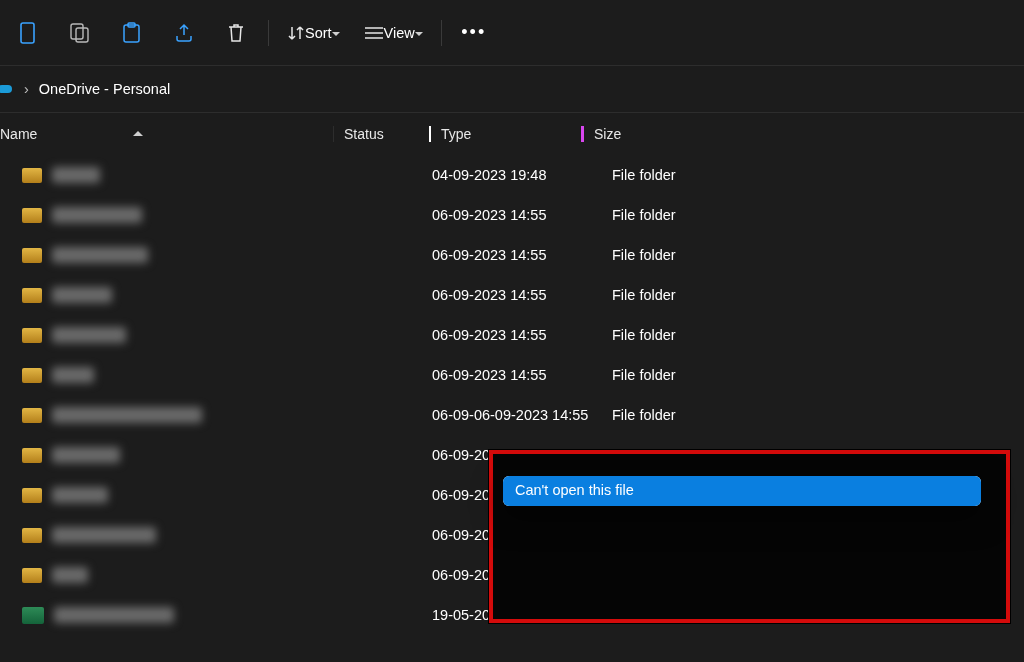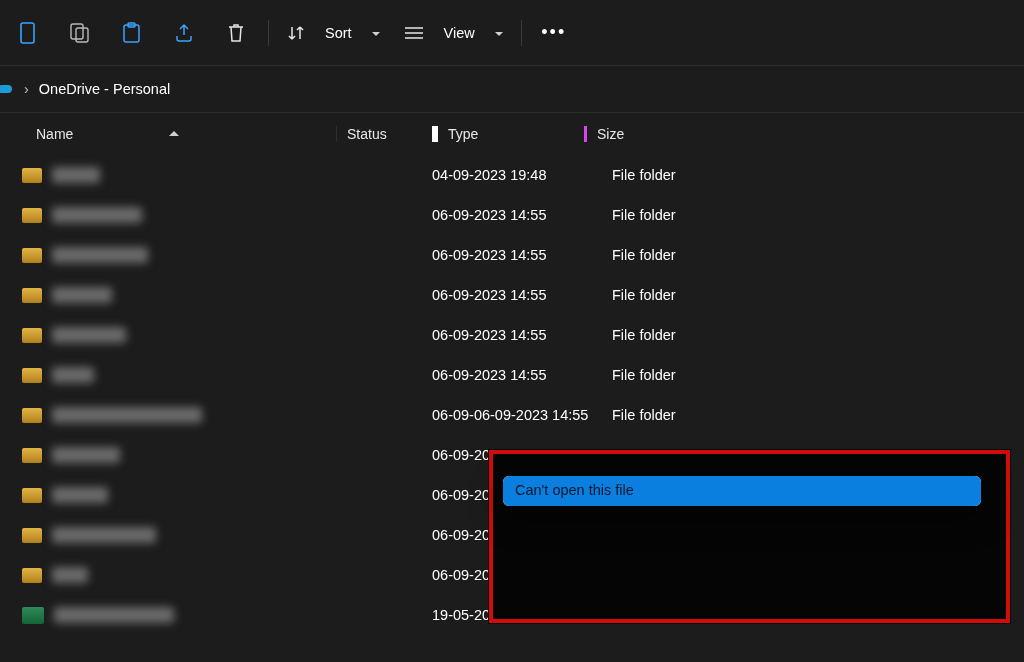--- a/index.html
+++ b/index.html
@@ -26,21 +26,21 @@
     display: flex; align-items: center; justify-content: center;
     color: #52a8ff;
     cursor: pointer;
   }
   .toolbar .icon-btn.white { color: #ffffff; }
   .vsep {
     width: 1px; height: 26px; background: #3a3a3a;
     margin: 0 -6px;
   }
   .toolbar .label-btn {
-    display: flex; align-items: center; gap: 20px; color: #ffffff;
+    display: flex; align-items: center; gap: 0; color: #ffffff;
     cursor: pointer;
     font-size: 14.5px;
   }
   .chev::after {
     content: ""; display: inline-block;
     border: 4px solid transparent;
     border-top-color: #cfcfcf;
     transform: translateY(2px);
   }
   .dots { color: #ffffff; font-size: 18px; letter-spacing: 2px; }
@@ -59,28 +59,28 @@
   }
   .cloud::before {
     content:""; position:absolute; left:2px; top:2px; width:14px; height:8px;
     background:#1b9bd8; border-radius:8px 8px 8px 8px;
   }
   .crumb-sep { color: #c0c0c0; }
 
   
   .headers {
     display: flex; align-items: center;
-    height: 42px; padding-left: 36px;
+    height: 42px; 
     color: #e8e8e8;
     background: #1c1c1c;
   }
   .col-name   { width: 300px; display:flex; align-items:center; gap:4px;}
-  .col-status { width: 96px;  border-left:1px solid #2d2d2d; padding-left:10px;}
+  .col-status { width: 96px;  border-left:1px solid #2d2d2d; padding-left:10px;margin-left:33px;}
   .col-date   { width: 180px; border-left:1px solid #2d2d2d; padding-left:10px;}
-  .col-type   { width: 152px; border-left:6px solid #ffffff; padding-left:10px;}
+  .col-type   { width: 152px; border-left:2px solid #ffffff; padding-left:10px;}
   .col-size   { width: 100px; border-left:3px solid #d946ef; padding-left:10px;}
   .sort-up {
     width: 14px; height: 10px; display:inline-flex; justify-content:center; margin-left:90px;
   }
   .sort-up::before {
     content:""; border:5px solid transparent; border-bottom-color:#cfcfcf;
     transform: translateY(-3px);
   }
 
   
@@ -121,21 +121,21 @@
     left: 10px; top: 22px;
     width: 478px;
     background: #ffffff;
     color: #000;
     border-radius: 6px;
     box-shadow: 0 10px 30px rgba(0,0,0,.6);
     overflow: hidden;
   }
   .dialog .titlebar {
     background: #0a7fe0;
-    color: #0f172a;
+    color: #ffffff;
     font-size: 14.5px;
     padding: 6px 12px;
     height: 30px;
   }
   .dialog .body {
     padding: 16px 14px 10px 14px;
     font-size: 14px;
     color: #222;
     border-bottom: 1px solid #e2e2e2;
   }

